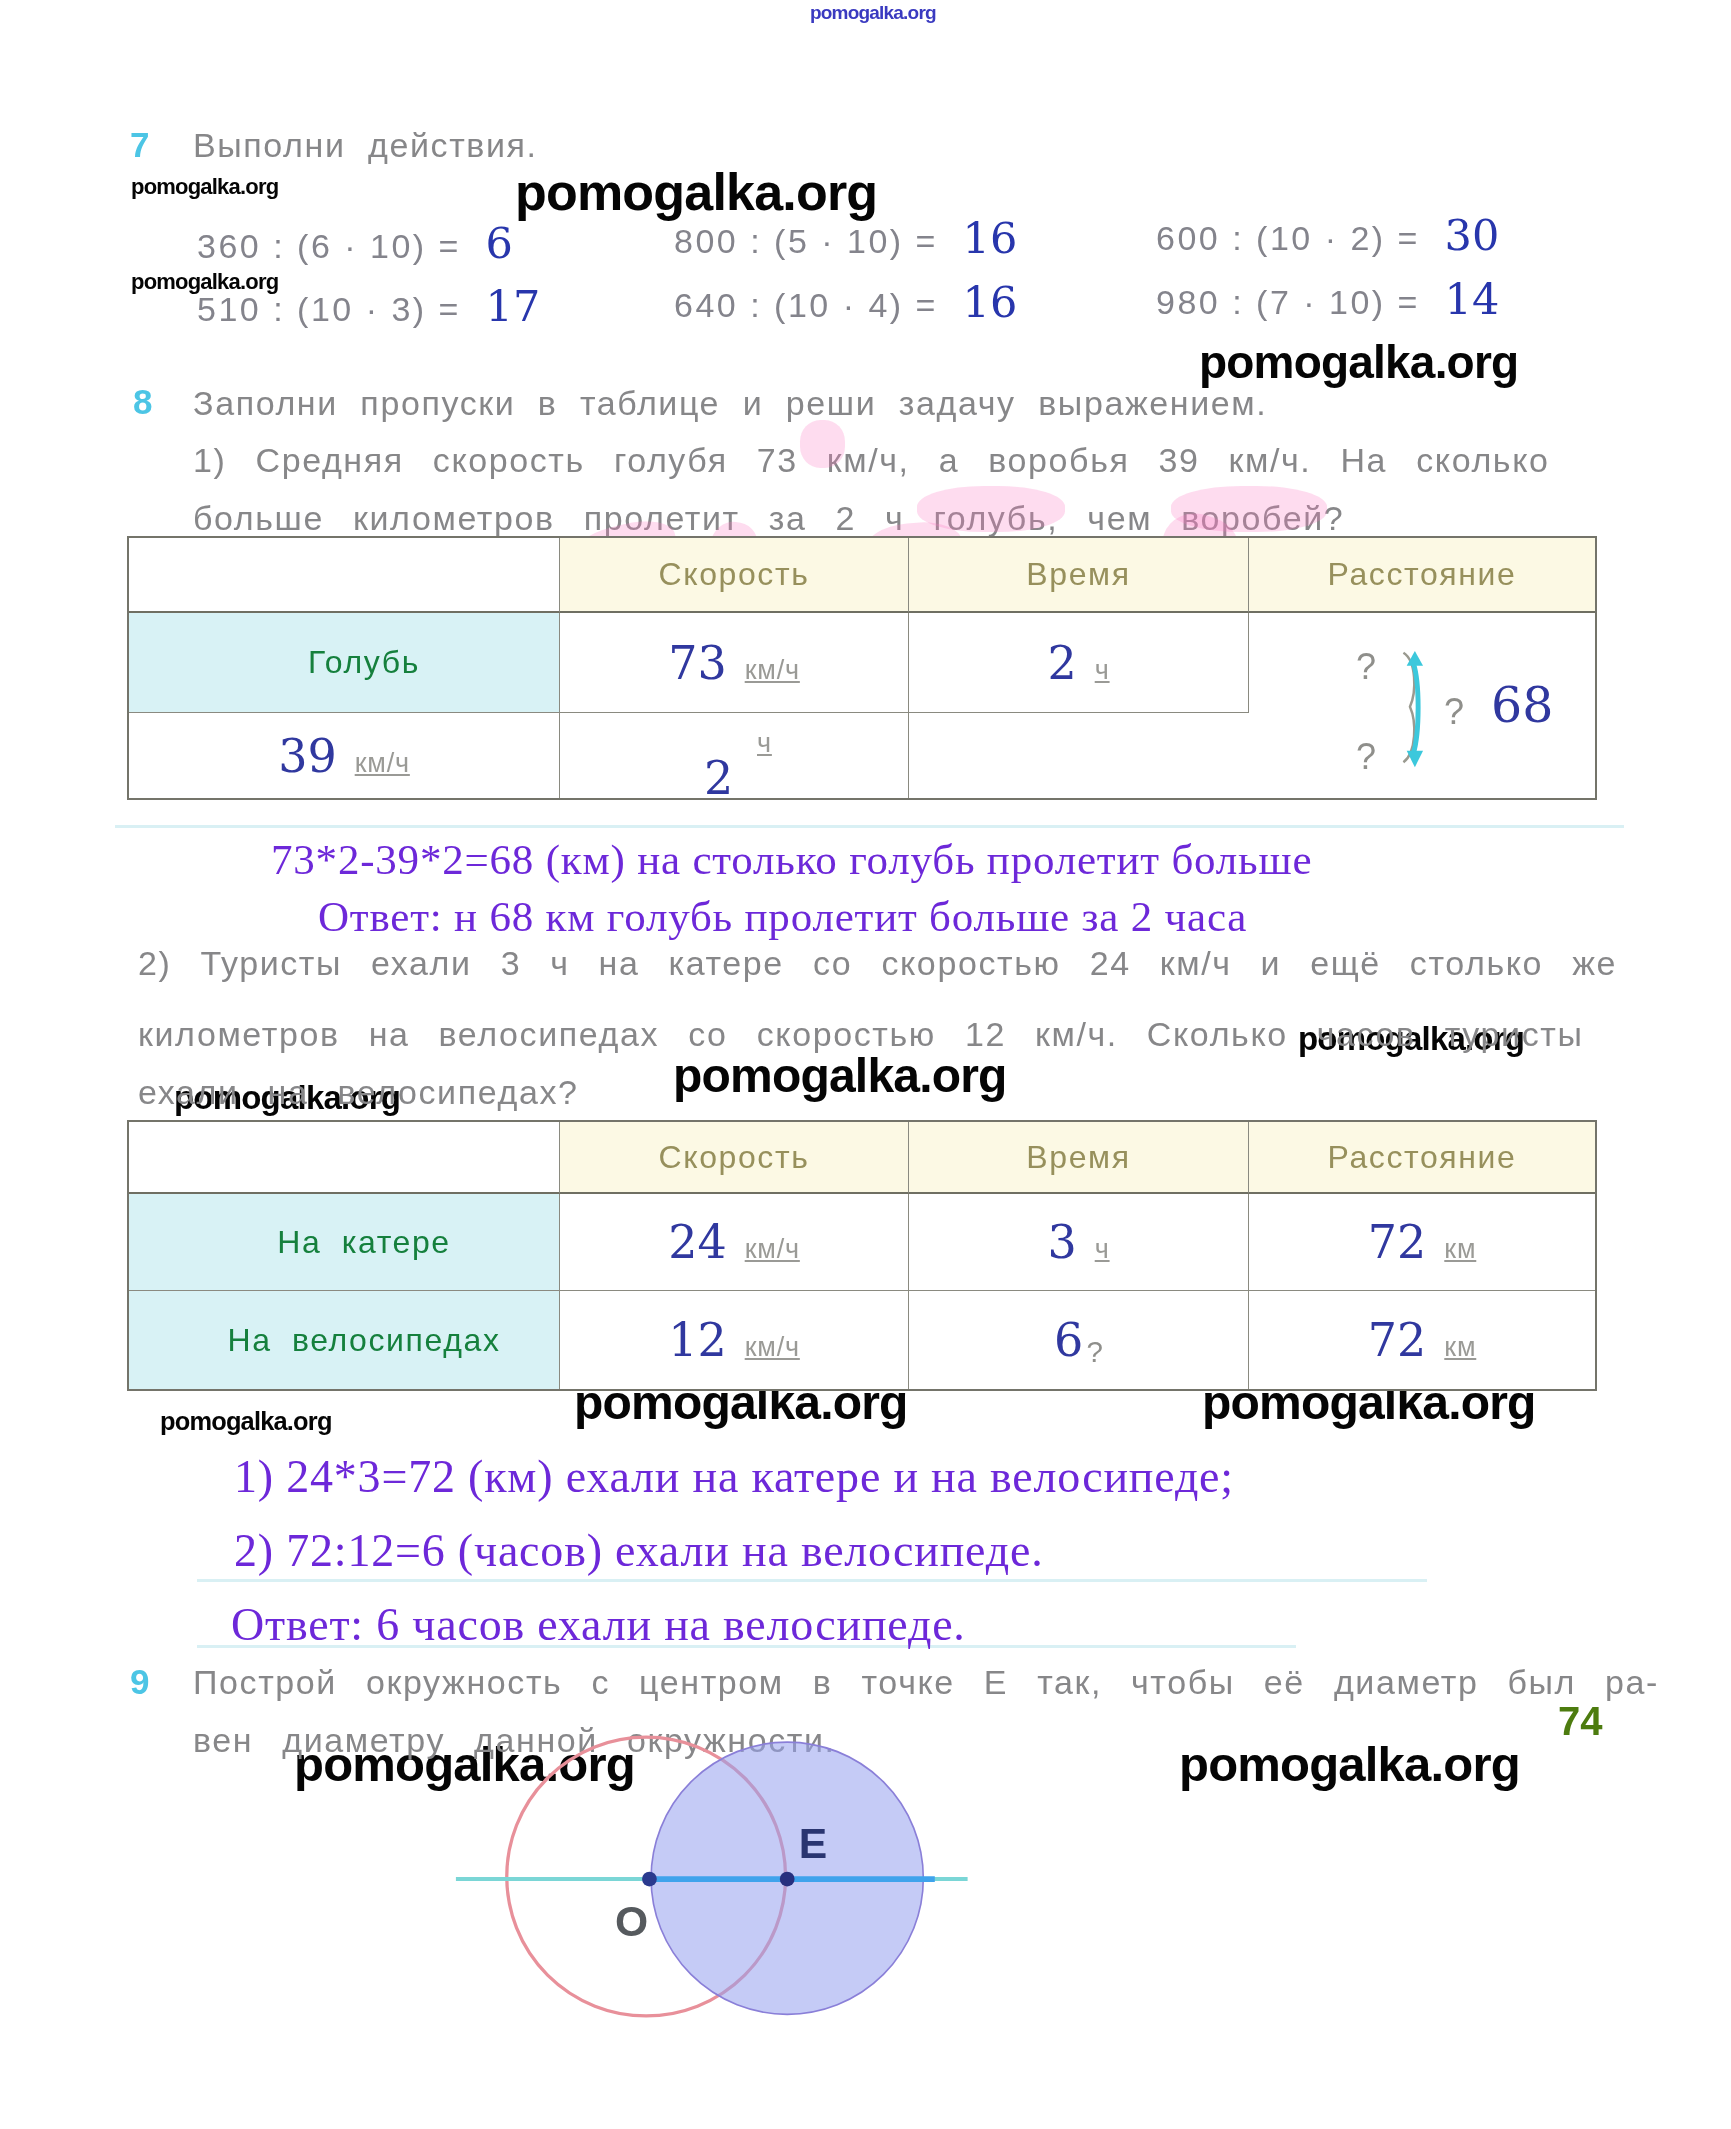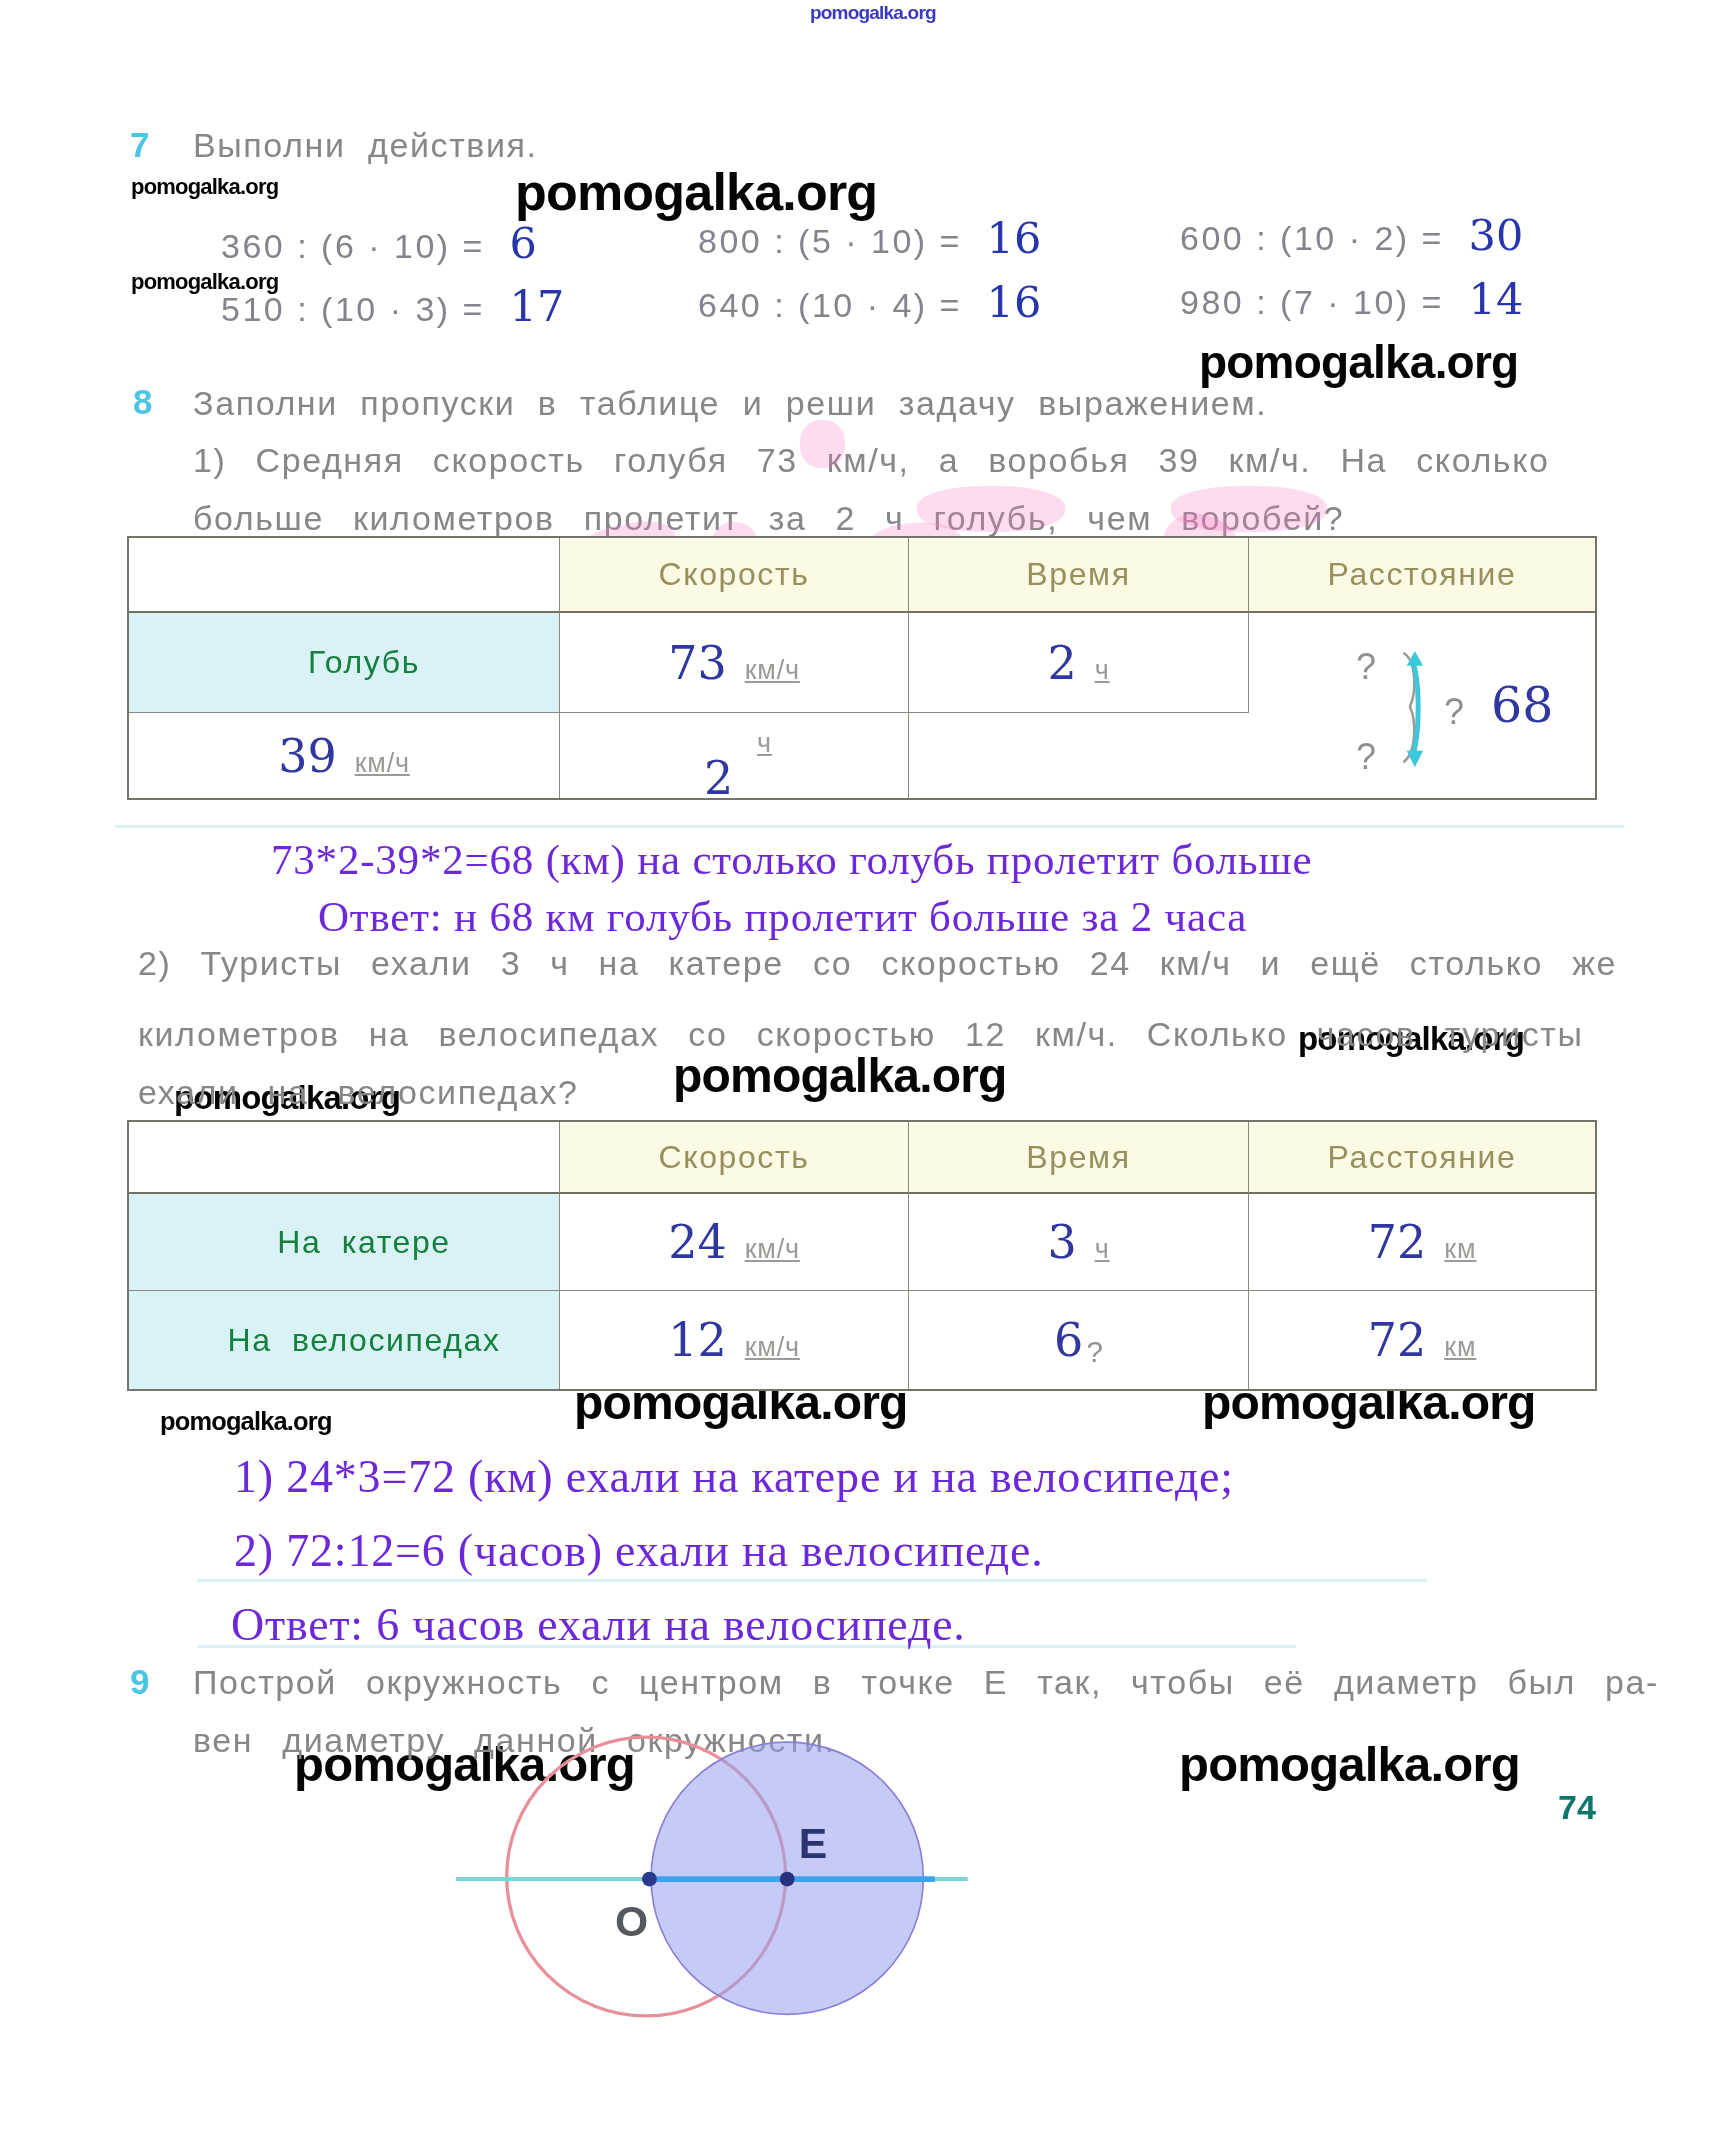--- a/index.html
+++ b/index.html
@@ -22,30 +22,30 @@
   .wm-d{left:1234px;top:748px;font-size:36px;}
   .wm-e{left:1298px;top:1020px;font-size:33px;}
   .wm-big4{left:673px;top:1048px;font-size:48px;}
   .wm-f{left:174px;top:1079px;font-size:33px;}
   .wm-tiny{left:223px;top:1288px;font-size:18px;}
   .wm-big5{left:574px;top:1375px;font-size:48px;}
   .wm-big6{left:1202px;top:1375px;font-size:48px;}
   .wm-g{left:160px;top:1407px;font-size:25.4px;}
   .wm-big7{left:294px;top:1736px;font-size:49px;}
   .wm-big8{left:1179px;top:1736px;font-size:49px;}
-  .page-num{position:absolute;left:1558px;top:1788px;font-size:34px;font-weight:700;color:#0f766e;}
+  .page-num{position:absolute;left:1558px;top:1699px;font-size:40px;font-weight:700;color:#4d7c0f;}
 
   
   .task-num{position:absolute;font-size:35px;font-weight:700;color:#4cc5e5;}
   .print{position:absolute;color:#878789;font-size:34px;letter-spacing:1.6px;word-spacing:11.5px;white-space:nowrap;}
   .print.wide{word-spacing:18px;}
 
   
   .eq{position:absolute;white-space:nowrap;}
-  .eq .expr{color:#84848c;font-size:34px;letter-spacing:2.5px;margin-left:24px;}
+  .eq .expr{color:#84848c;font-size:34px;letter-spacing:2.5px;}
   .eq .hw-ans{font-family:"DejaVu Serif",serif;color:#2836ac;font-size:43px;margin-left:24.6px;}
   .eq0{left:197px;top:218px;} .eq1{left:674px;top:213px;} .eq2{left:1156px;top:210px;text-align:right;}
   .eq3{left:197px;top:281px;} .eq4{left:674px;top:277px;} .eq5{left:1156px;top:274px;}
 
   
   .tbl{position:absolute;left:127px;width:1466px;display:grid;border:2.5px solid #74746a;background:#fff;}
   .t1{top:536px;grid-template-columns:431px 349px 340px 1fr;grid-template-rows:75px 100px 85px;}
   .t2{top:1120px;grid-template-columns:431px 349px 340px 1fr;grid-template-rows:72px 97px 98px;}
   .cell{border-right:1.6px solid #8a8a80;border-bottom:1.6px solid #8a8a80;position:relative;
         display:flex;align-items:center;justify-content:center;}

